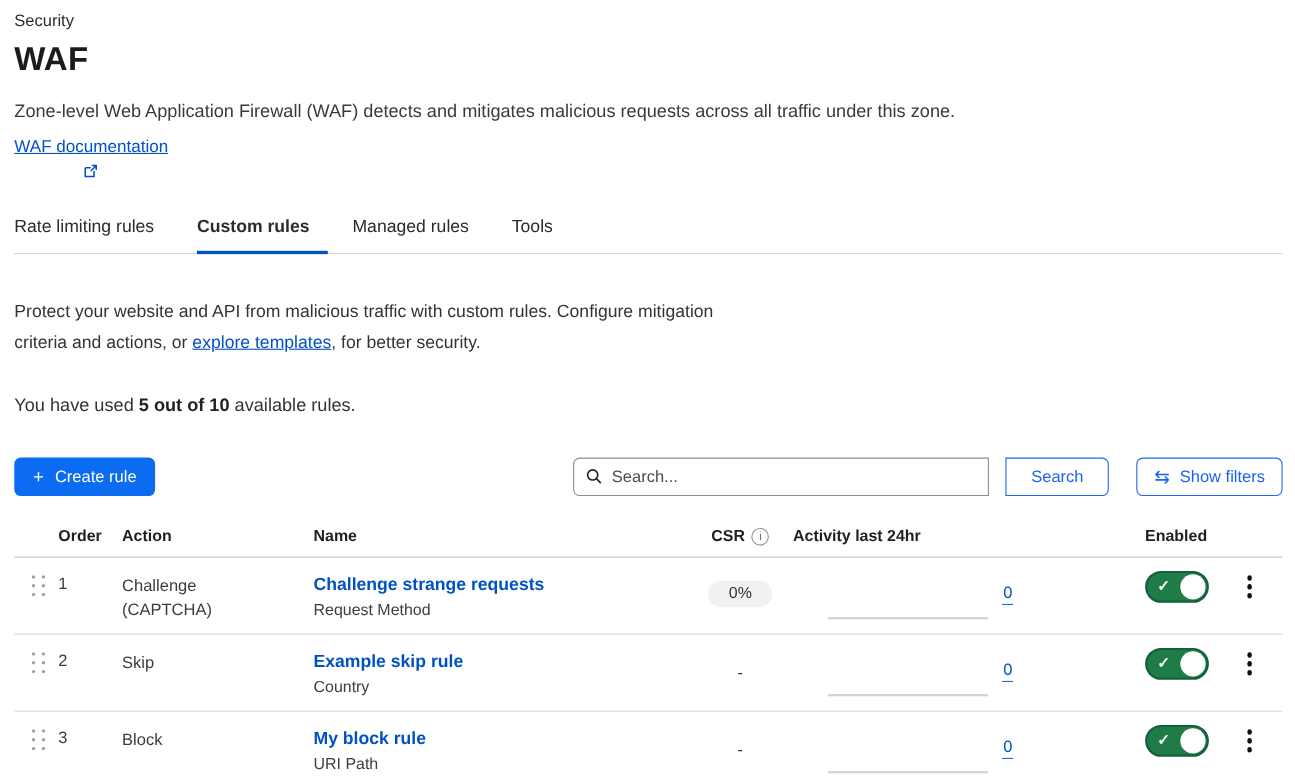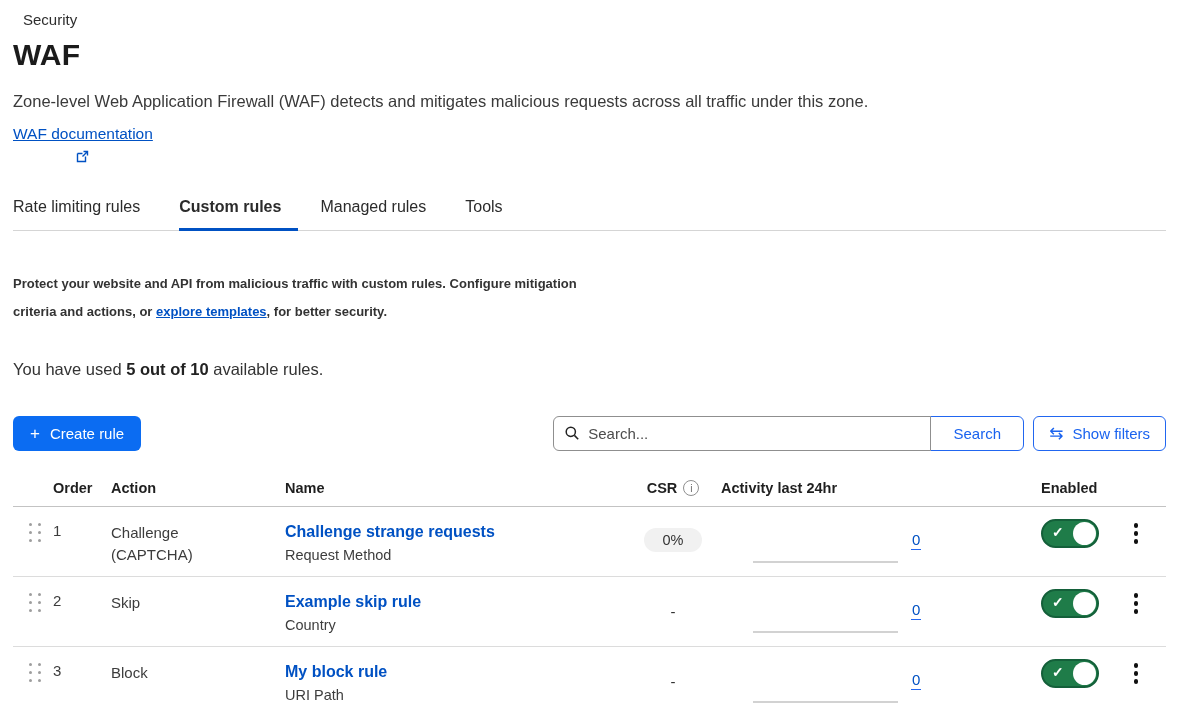--- a/index.html
+++ b/index.html
@@ -1,44 +1,44 @@
 <!DOCTYPE html>
 <html><head>
 <meta charset="utf-8">
 <style>
   * { margin: 0; padding: 0; box-sizing: border-box; }
   html, body { width: 1177px; height: 707px; background: #fff; overflow: hidden; }
   body { font-family: "Liberation Sans", sans-serif; color: #313131; }
   .page { padding: 10px 11px 0 13px; }
 
   
-  .breadcrumb { font-size: 15px; line-height: 20px; color: #2e2e2e; margin-left: 10px; }
+  .breadcrumb { font-size: 15px; line-height: 20px; color: #2e2e2e; }
   .page-title { font-size: 30px; line-height: 36px; font-weight: 700; color: #1b1b1b; margin-top: 7px; letter-spacing: 0.2px; }
   .page-desc { font-size: 16.5px; line-height: 23px; color: #3a3a3a; margin-top: 17px; }
   .doc-link-row { margin-top: 12px; }
   .doc-link { font-size: 15.5px; color: #0051c3; text-decoration: underline; cursor: pointer; display: inline-flex; align-items: center; gap: 6px; flex-direction: column; }
   .doc-link svg { flex: 0 0 auto; }
 
   
   .tabs { margin-top: 31px; border-bottom: 1px solid #d5d5d5; display: flex; }
   .tab { font-size: 16px; color: #2b2b2b; padding: 0 17px 14px 0; margin-right: 22px; position: relative; cursor: pointer; white-space: nowrap; }
   .tab.active { font-weight: 700; }
   .tab.active::after { content: ""; position: absolute; left: 0; right: 0; bottom: -1px; height: 3px; background: #0051c3; }
 
   
-  .intro { margin-top: 39px; font-size: 13px; line-height: 28px; color: #333; max-width: 760px; font-weight: bold; }
+  .intro { margin-top: 39px; font-size: 16px; line-height: 28px; color: #333; max-width: 760px; }
   .inline-link { color: #0051c3; text-decoration: underline; cursor: pointer; }
   .usage { margin-top: 34px; font-size: 16.5px; color: #333; }
   .usage b { font-weight: 700; color: #222; }
 
   
   .toolbar { margin-top: 37px; display: flex; align-items: center; }
   .btn-primary { background: #0b6cf2; color: #fff; border: none; border-radius: 6px; height: 35px; padding: 0 17px; font-size: 15px; font-family: inherit; display: inline-flex; align-items: center; gap: 10px; cursor: pointer; }
   .btn-primary .plus { font-size: 17px; font-weight: 400; line-height: 1; margin-top: -1px; }
-  .search-group { margin-left: auto; display: flex; align-items: center; }
+  .search-group { margin-left: auto; display: flex; align-items: center; gap: 16px; }
   .search-box { position: relative; width: 378px; height: 35px; }
   .search-box input { width: 100%; height: 100%; border: 1px solid #8f8f8f; border-radius: 6px 0 0 6px; padding: 0 10px 0 34px; font-size: 15px; font-family: inherit; color: #333; outline: none; }
   .search-box input::placeholder { color: #4c4c4c; opacity: 1; }
   .search-box .search-icon { position: absolute; left: 11px; top: 9px; }
   .btn-search { height: 35px; width: 94px; margin-left: -1px; background: #fff; border: 1px solid #2166f0; border-radius: 0 6px 6px 0; color: #1a63ef; font-size: 15px; font-family: inherit; cursor: pointer; }
   .btn-filters { height: 35px; margin-left: 9px; background: #fff; border: 1px solid #2166f0; border-radius: 6px; color: #1a63ef; font-size: 15px; font-family: inherit; padding: 0 15px; display: inline-flex; align-items: center; gap: 9px; cursor: pointer; }
   .btn-filters .swap { font-size: 17px; line-height: 1; }
 
   
   .rules-table { margin-top: 23px; }

